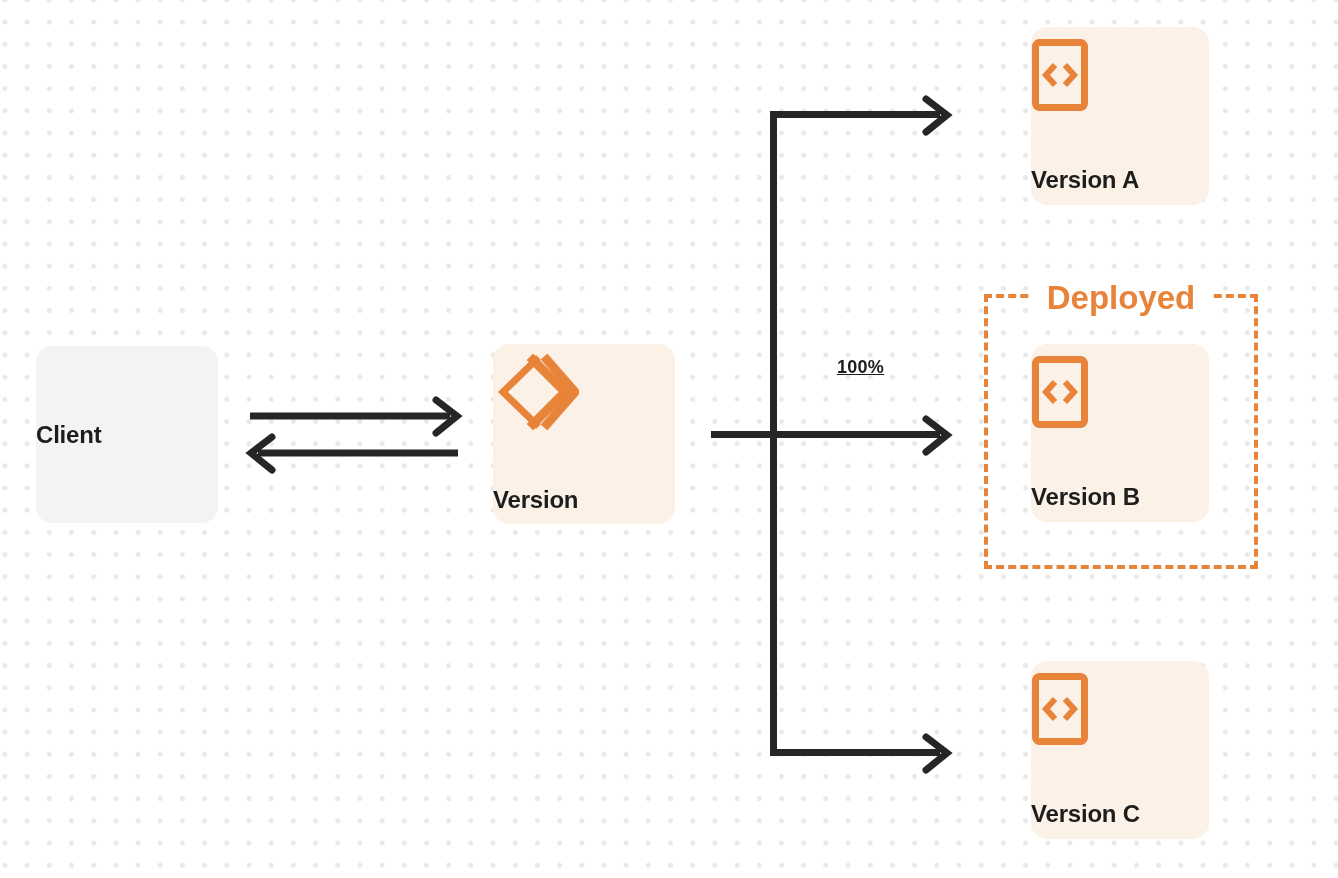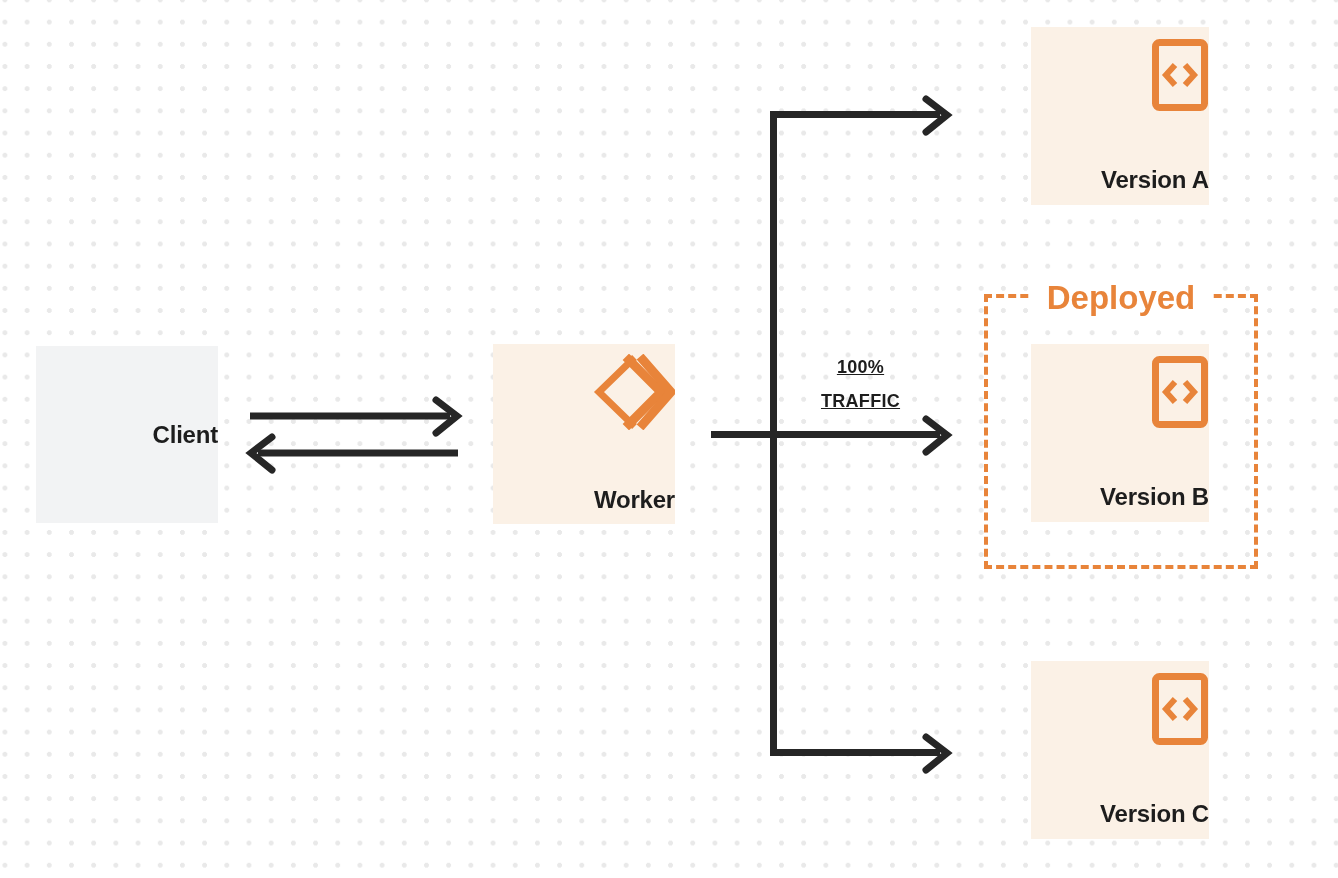--- a/index.html
+++ b/index.html
@@ -17,24 +17,24 @@
     background-position: 16px 11px;
     overflow: hidden;
     font-family: "Liberation Sans", sans-serif;
     -webkit-font-smoothing: antialiased;
   }
 
   
   .node {
     position: absolute;
     box-sizing: border-box;
-    border-radius: 0;
+    border-radius: 16px;
     display: flex;
     flex-direction: column;
-    align-items: flex-end;
+    align-items: flex-start;
     justify-content: center;
     gap: 40px;
   }
   .node-label {
     font-size: 24px;
     font-weight: bold;
     color: #1d1d1d;
     letter-spacing: -0.2px;
     white-space: nowrap;
   }
@@ -159,37 +159,36 @@
     </g>
 
     <g>
       <line x1="770" y1="752.5" x2="940" y2="752.5" stroke="#262626" stroke-width="7" stroke-linecap="butt"></line>
       <polyline points="926,737 947,753 926,770" fill="none" stroke="#262626" stroke-width="7" stroke-linecap="round" stroke-linejoin="miter"></polyline>
     </g>
   </svg>
 
   <div id="traffic-label">
     <div>100%</div>
-    <div>TRAFFIC</div>
   </div>
 
   <div id="client-node" class="node">
     <span class="node-label">Client</span>
   </div>
 
   <div id="worker-node" class="node">
     <svg class="worker-icon" width="86" height="76" viewBox="0 0 86 76">
 
       <polyline points="43,6 10,38 43,70" fill="none" stroke="#e8843a" stroke-width="7" stroke-linecap="square" stroke-linejoin="miter"></polyline>
 
       <polyline points="40,6 72,38 40,70" fill="none" stroke="#e8843a" stroke-width="9" stroke-linecap="square" stroke-linejoin="miter"></polyline>
 
       <polyline points="54,6 82,38 54,70" fill="none" stroke="#e8843a" stroke-width="9" stroke-linecap="square" stroke-linejoin="miter"></polyline>
     </svg>
-    <span class="node-label">Worker</span>
+    <span class="node-label">Version</span>
   </div>
 
   <div id="deployed-group"></div>
   <div id="deployed-label">Deployed</div>
 
   <div id="version-a-node" class="node version-node">
     <svg class="code-icon" width="58" height="74" viewBox="0 0 58 74">
       <rect x="4.5" y="4.5" width="49" height="65" rx="4" ry="4" fill="none" stroke="#e8843a" stroke-width="7"></rect>
       <polyline points="24,27 15,37 24,47" fill="none" stroke="#e8843a" stroke-width="6" stroke-linecap="butt" stroke-linejoin="miter"></polyline>
       <polyline points="34,27 43,37 34,47" fill="none" stroke="#e8843a" stroke-width="6" stroke-linecap="butt" stroke-linejoin="miter"></polyline>

